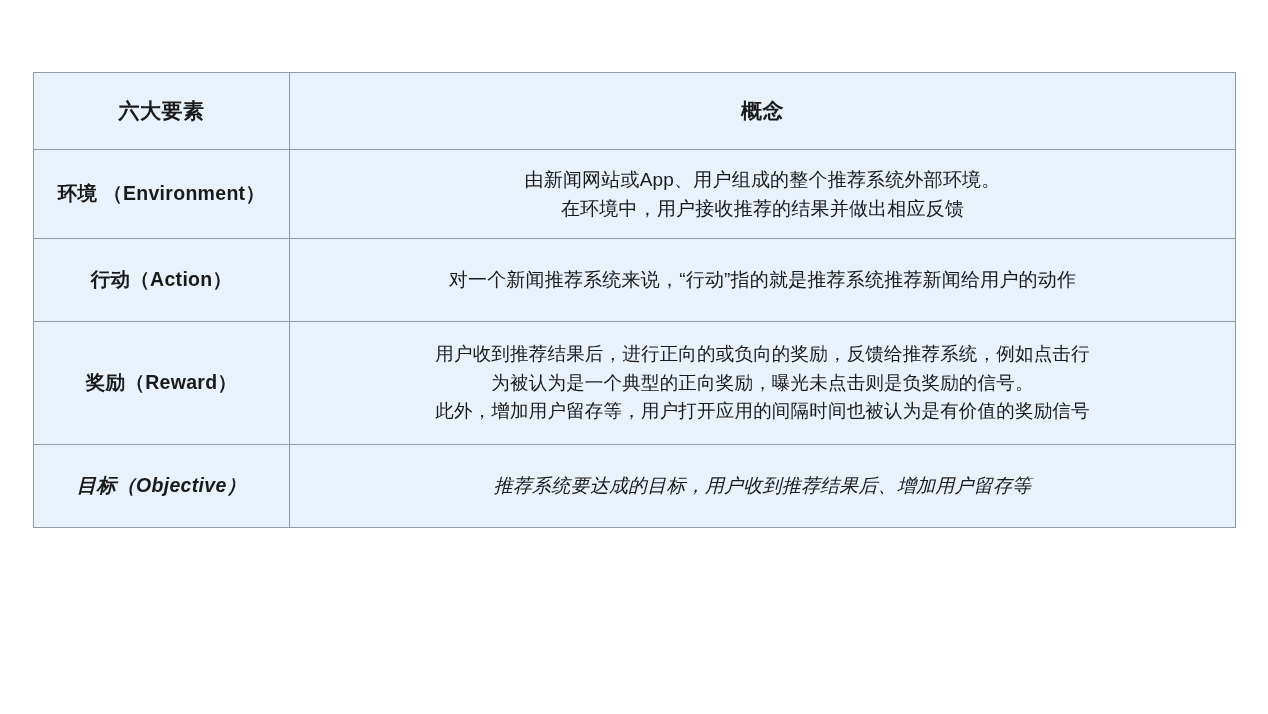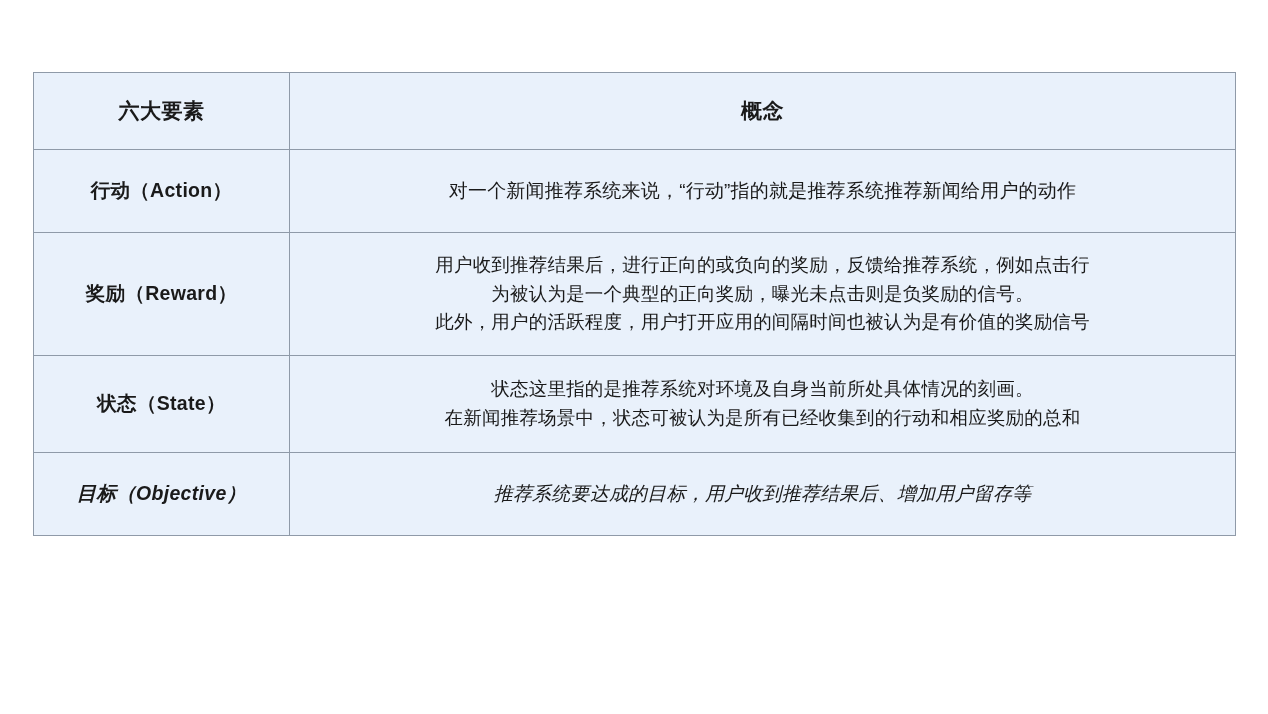--- a/index.html
+++ b/index.html
@@ -92,44 +92,47 @@
       </colgroup>
       <thead>
         <tr>
           <th>六大要素</th>
           <th>概念</th>
         </tr>
       </thead>
       <tbody>
 
 
+        <tr class="row-env">
+          <td class="elem">
+            <span class="line">环境</span>
+            <span class="line">（Environment）</span>
+          </td>
+          <td class="concept">
+            <span class="line">由新闻网站或App、用户组成的整个推荐系统外部环境。</span>
+            <span class="line">在环境中，用户接收推荐的结果并做出相应反馈</span>
+          </td>
+        </tr>
 
         <tr class="row-action">
           <td class="elem">行动（Action）</td>
           <td class="concept">
             <span class="line">对一个新闻推荐系统来说，“行动”指的就是推荐系统推荐新闻给用户的动作</span>
           </td>
         </tr>
 
         <tr class="row-reward">
           <td class="elem">奖励（Reward）</td>
           <td class="concept compact">
             <span class="line">用户收到推荐结果后，进行正向的或负向的奖励，反馈给推荐系统，例如点击行</span>
             <span class="line">为被认为是一个典型的正向奖励，曝光未点击则是负奖励的信号。</span>
-            <span class="line">此外，用户的活跃程度，用户打开应用的间隔时间也被认为是有价值的奖励信号</span>
+            <span class="line">此外，增加用户留存等，用户打开应用的间隔时间也被认为是有价值的奖励信号</span>
           </td>
         </tr>
 
-        <tr class="row-state">
-          <td class="elem">状态（State）</td>
-          <td class="concept compact">
-            <span class="line">状态这里指的是推荐系统对环境及自身当前所处具体情况的刻画。</span>
-            <span class="line">在新闻推荐场景中，状态可被认为是所有已经收集到的行动和相应奖励的总和</span>
-          </td>
-        </tr>
 
         <tr class="row-objective">
           <td class="elem">目标（Objective）</td>
           <td class="concept">
             <span class="line">推荐系统要达成的目标，用户收到推荐结果后、增加用户留存等</span>
           </td>
         </tr>
 
       </tbody>
     </table>

